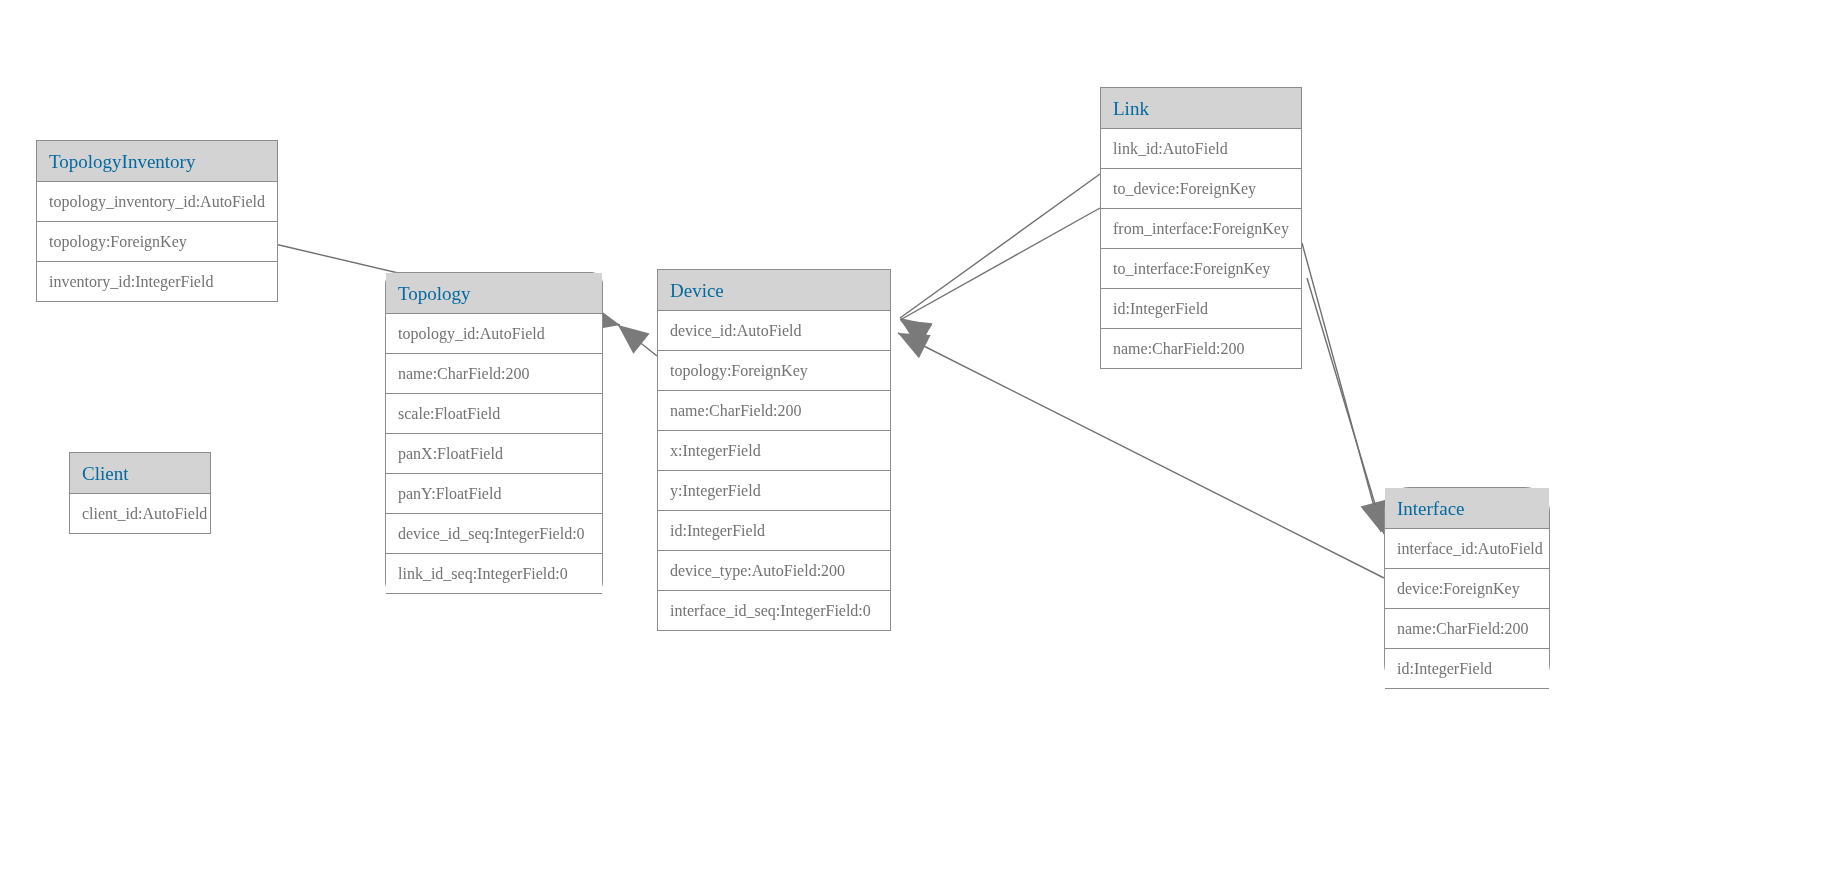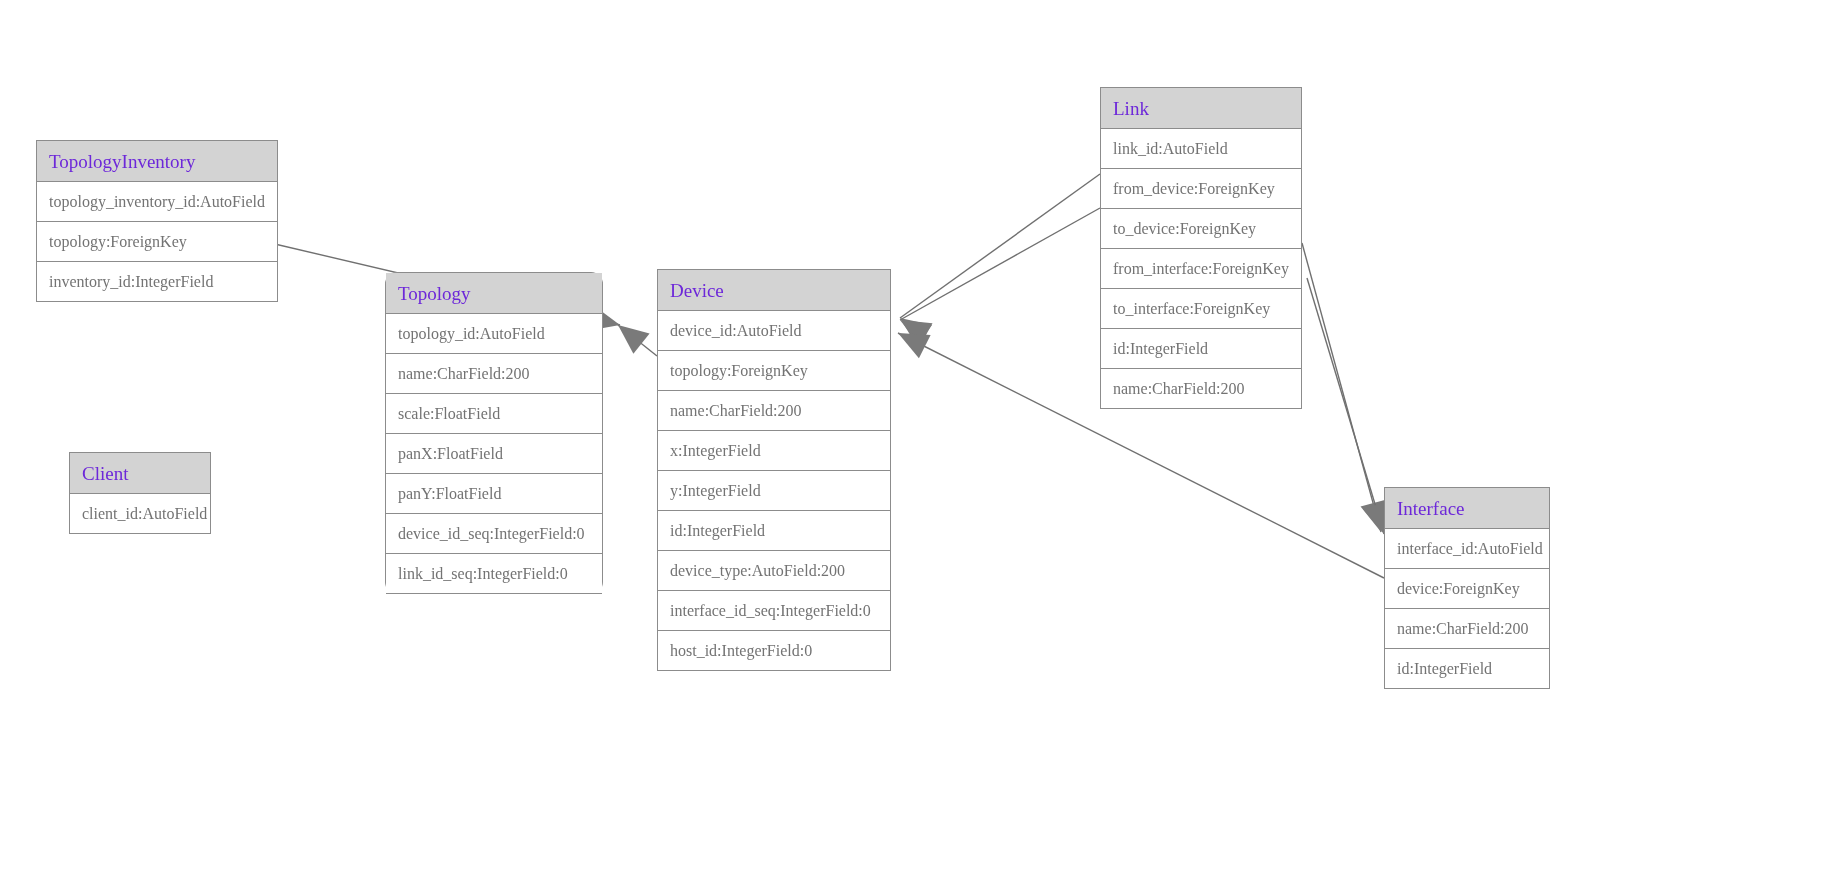--- a/index.html
+++ b/index.html
@@ -33,21 +33,21 @@
     position: absolute;
     box-sizing: border-box;
     background: #ffffff;
     border: 1px solid #8c8c8c;
     border-bottom: none;
   }
   .entity-header {
     box-sizing: border-box;
     background: #d3d3d3;
     border-bottom: 1px solid #8c8c8c;
-    color: #6d28d9;
+    color: #0369a1;
     font-size: 19px;
     line-height: 41px;
     height: 41px;
     padding: 0 0 0 12px;
     white-space: nowrap;
     overflow: hidden;
   }
   .entity-field {
     box-sizing: border-box;
     border-bottom: 1px solid #8c8c8c;
@@ -121,33 +121,31 @@
       <div class="entity" style="left: 657px; top: 269px; width: 234px;">
         <div class="entity-header">Device</div>
         <div class="entity-field">device_id:AutoField</div>
         <div class="entity-field">topology:ForeignKey</div>
         <div class="entity-field">name:CharField:200</div>
         <div class="entity-field">x:IntegerField</div>
         <div class="entity-field">y:IntegerField</div>
         <div class="entity-field">id:IntegerField</div>
         <div class="entity-field">device_type:AutoField:200</div>
         <div class="entity-field">interface_id_seq:IntegerField:0</div>
-        <div class="entity-field">host_id:IntegerField:0</div>
       </div>
       <div class="entity" style="left: 1100px; top: 87px; width: 202px;">
         <div class="entity-header">Link</div>
         <div class="entity-field">link_id:AutoField</div>
-        <div class="entity-field">from_device:ForeignKey</div>
         <div class="entity-field">to_device:ForeignKey</div>
         <div class="entity-field">from_interface:ForeignKey</div>
         <div class="entity-field">to_interface:ForeignKey</div>
         <div class="entity-field">id:IntegerField</div>
         <div class="entity-field">name:CharField:200</div>
       </div>
-      <div class="entity" style="left: 1384px; top: 487px; width: 166px;">
+      <div class="entity" style="left: 1384px; top: 487px; width: 166px; border-radius: 25px;">
         <div class="entity-header">Interface</div>
         <div class="entity-field">interface_id:AutoField</div>
         <div class="entity-field">device:ForeignKey</div>
         <div class="entity-field">name:CharField:200</div>
         <div class="entity-field">id:IntegerField</div>
       </div>
     </div>
 
 </div>
 

